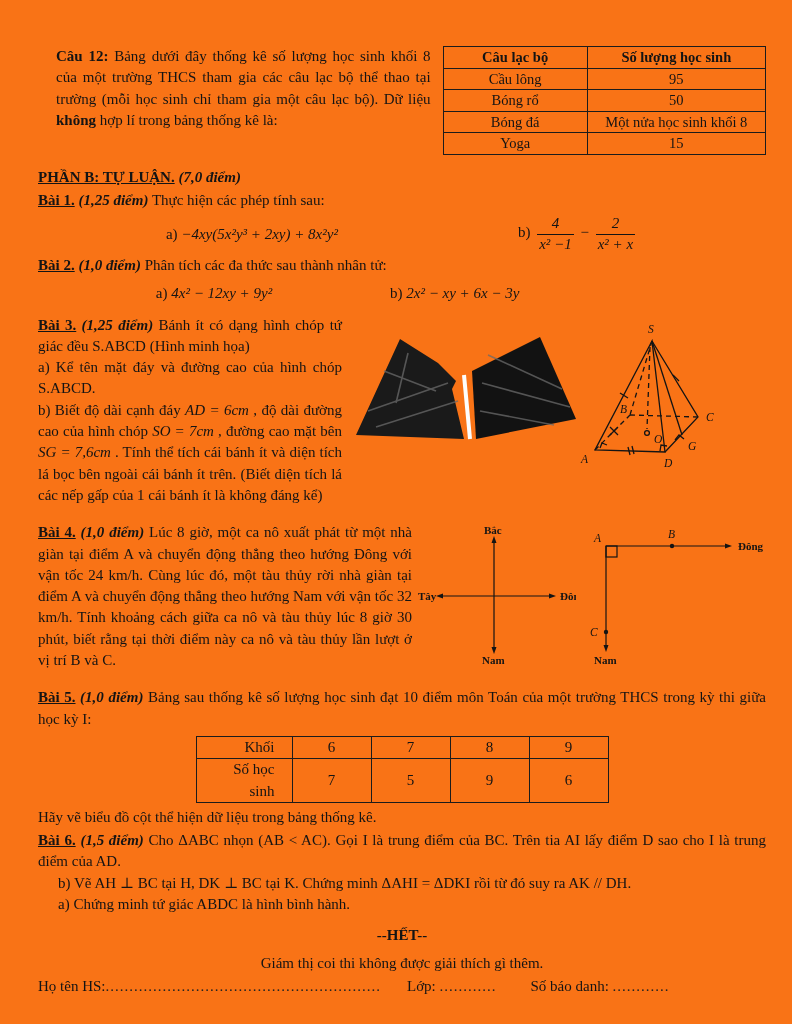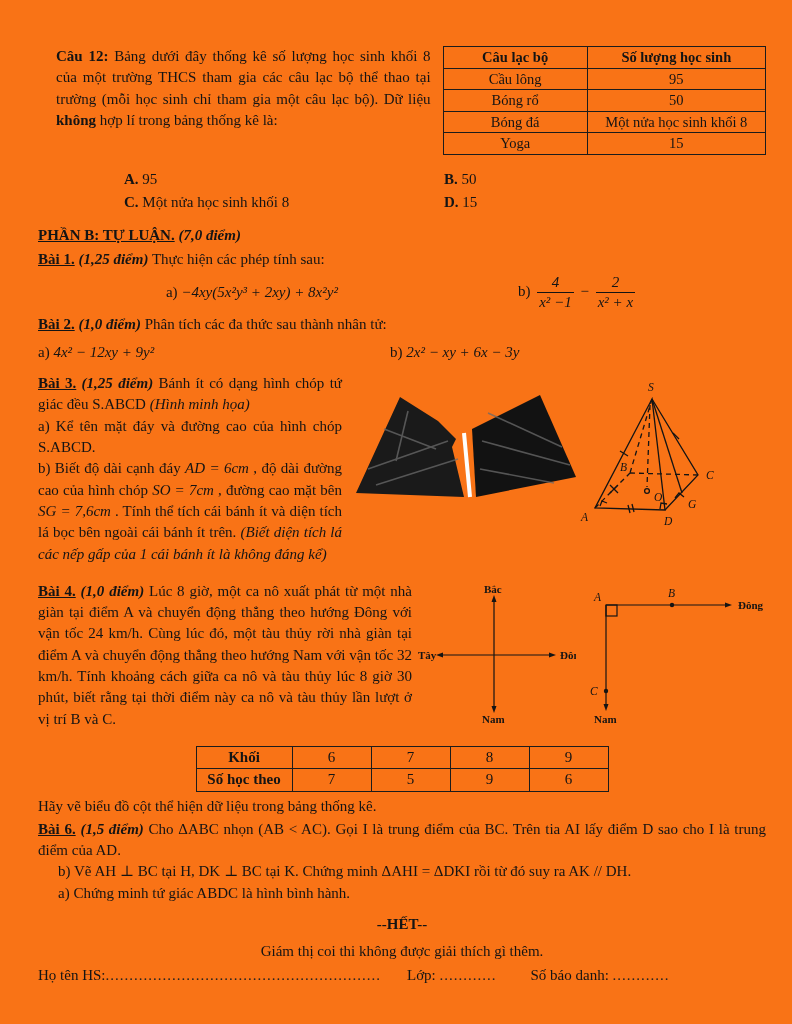--- a/index.html
+++ b/index.html
@@ -5,63 +5,63 @@
   * { margin:0; padding:0; box-sizing:border-box; }
   html,body { background:#e8e8e8; }
   .page {
     position:relative; width:792px; height:1024px; margin:0 auto;
     background:#f97316; color:#141414;
     font-family:"Liberation Serif","DejaVu Serif",serif;
     font-size:15px; line-height:1.42; overflow:hidden;
     padding:46px 26px 0 38px;
   }
   .bold { font-weight:bold; }
-  .it { font-style:italic; }
+  .it { }
   .bait { font-weight:bold; text-decoration:underline; }
   .pts { font-weight:bold; font-style:italic; }
   .mi { font-style:italic; }
 
   
   .q12-wrap { display:flex; }
   .q12-text { width:398px; text-align:justify; padding-left:18px; }
   .q12-table { border-collapse:collapse; margin-left:12px; width:328px; height:106px; font-size:14.5px; align-self:flex-start;border-radius:14px; }
   .q12-table td { border:1.6px solid #1c1c1c; text-align:center; padding:0 4px; height:21px; }
   .q12-table .hdr td { font-weight:bold; }
   .q12-table td.c1 { width:144px; }
 
   .options { display:grid; grid-template-columns:320px auto; padding-left:86px; margin-top:14px; row-gap:2px; }
   .opt .k { font-weight:bold; }
 
   
   .phanb { margin-top:12px; }
   .bai-line { margin-top:2px; }
 
   .math-row { display:flex; margin:7px 0 5px; align-items:center; }
-  .math-row .cell-a { width:352px; }
+  .math-row .cell-a { width:352px;text-align:center; }
   .frac { display:inline-block; text-align:center; vertical-align:middle; line-height:1.15; margin:0 3px; }
   .frac .fnum { display:block; border-bottom:1.4px solid #141414; padding:0 10px 1px; }
   .frac .fden { display:block; padding:1px 2px 0; }
   .frac-row { display:flex; margin:4px 0 2px; align-items:center;justify-content:center; }
   .frac-row .cell-a { width:352px; align-self:center; }
 
   
   .bai3 { margin-top:10px; }
   .bai3 .figs { float:right; width:418px; height:152px; display:flex; margin:2px 0 2px 6px; }
   .bai3 p { text-align:justify; }
   .bai4 { margin-top:16px; }
   .bai4 .figs { float:right; width:348px; height:142px; display:flex; margin:2px 0 2px 6px; }
   .bai4 p { text-align:justify; }
   .clear { clear:both; }
 
   .svglabel { font-family:"Liberation Serif","DejaVu Serif",serif; }
 
   
   .b5-table { border-collapse:collapse; margin:6px auto 4px; font-size:15px; }
   .b5-table td { border:1.6px solid #1c1c1c; height:22px; text-align:center; }
-  .b5-table td.h { font-weight:bold; text-align:center; padding:0 6px; width:96px; }
+  .b5-table td.h { font-weight:normal; text-align:right; padding:0 17px; width:96px; }
   .b5-table td.v { width:79px; }
 
   .bai6 p.sub { padding-left:20px; }
 
   
   .het { text-align:center; font-weight:bold; margin-top:10px; }
   .supervisor { text-align:center; margin-top:6px; }
   .idline { display:flex; margin-top:2px; align-items:baseline; }
   .idline .dots { letter-spacing:1px; color:#222; }
   .idline .gap1 { width:26px; } .idline .gap2 { width:34px; }
@@ -94,26 +94,20 @@
           <td>Một nửa học sinh khối 8</td>
         </tr>
         <tr>
           <td class="c1">Yoga</td>
           <td>15</td>
         </tr>
       </tbody>
     </table>
   </div>
 
-  <div class="options">
-    <div class="opt"><span class="k">A.</span> <span>95</span></div>
-    <div class="opt"><span class="k">B.</span> <span>50</span></div>
-    <div class="opt"><span class="k">C.</span> <span>Một nửa học sinh khối 8</span></div>
-    <div class="opt"><span class="k">D.</span> <span>15</span></div>
-  </div>
 
   <div class="phanb">
     <span class="bait">PHẦN B: TỰ LUẬN.</span>
     <span class="pts">(7,0 điểm)</span>
   </div>
 
   <div class="bai-line">
     <span class="bait">Bài 1.</span>
     <span class="pts">(1,25 điểm)</span><span> Thực hiện các phép tính sau:</span>
   </div>
@@ -252,31 +246,35 @@
       </svg>
     </div>
     <p>
       <span class="bait">Bài 4.</span>
       <span class="pts">(1,0 điểm)</span><span> Lúc 8 giờ, một ca nô xuất phát từ một nhà giàn tại điểm A và chuyển động thẳng theo hướng Đông với vận tốc 24 km/h. Cùng lúc đó, một tàu thủy rời nhà giàn tại điểm A và chuyển động thẳng theo hướng Nam với vận tốc 32 km/h. Tính khoảng cách giữa ca nô và tàu thủy lúc 8 giờ 30 phút, biết rằng tại thời điểm này ca nô và tàu thủy lần lượt ở vị trí B và C.</span>
     </p>
     <div class="clear"></div>
   </div>
 
   <div class="bai5" style="margin-top:16px;">
+    <p style="text-align:justify;">
+      <span class="bait">Bài 5.</span>
+      <span class="pts">(1,0 điểm)</span><span> Bảng sau thống kê số lượng học sinh đạt 10 điểm môn Toán của một trường THCS trong kỳ thi giữa học kỳ I:</span>
+    </p>
     <table class="b5-table">
       <tbody>
         <tr>
           <td class="h">Khối</td>
           <td class="v">6</td>
           <td class="v">7</td>
           <td class="v">8</td>
           <td class="v">9</td>
         </tr>
         <tr>
-          <td class="h">Số học theo</td>
+          <td class="h">Số học sinh</td>
           <td class="v">7</td>
           <td class="v">5</td>
           <td class="v">9</td>
           <td class="v">6</td>
         </tr>
       </tbody>
     </table>
     <p>Hãy vẽ biểu đồ cột thể hiện dữ liệu trong bảng thống kê.</p>
   </div>
 

